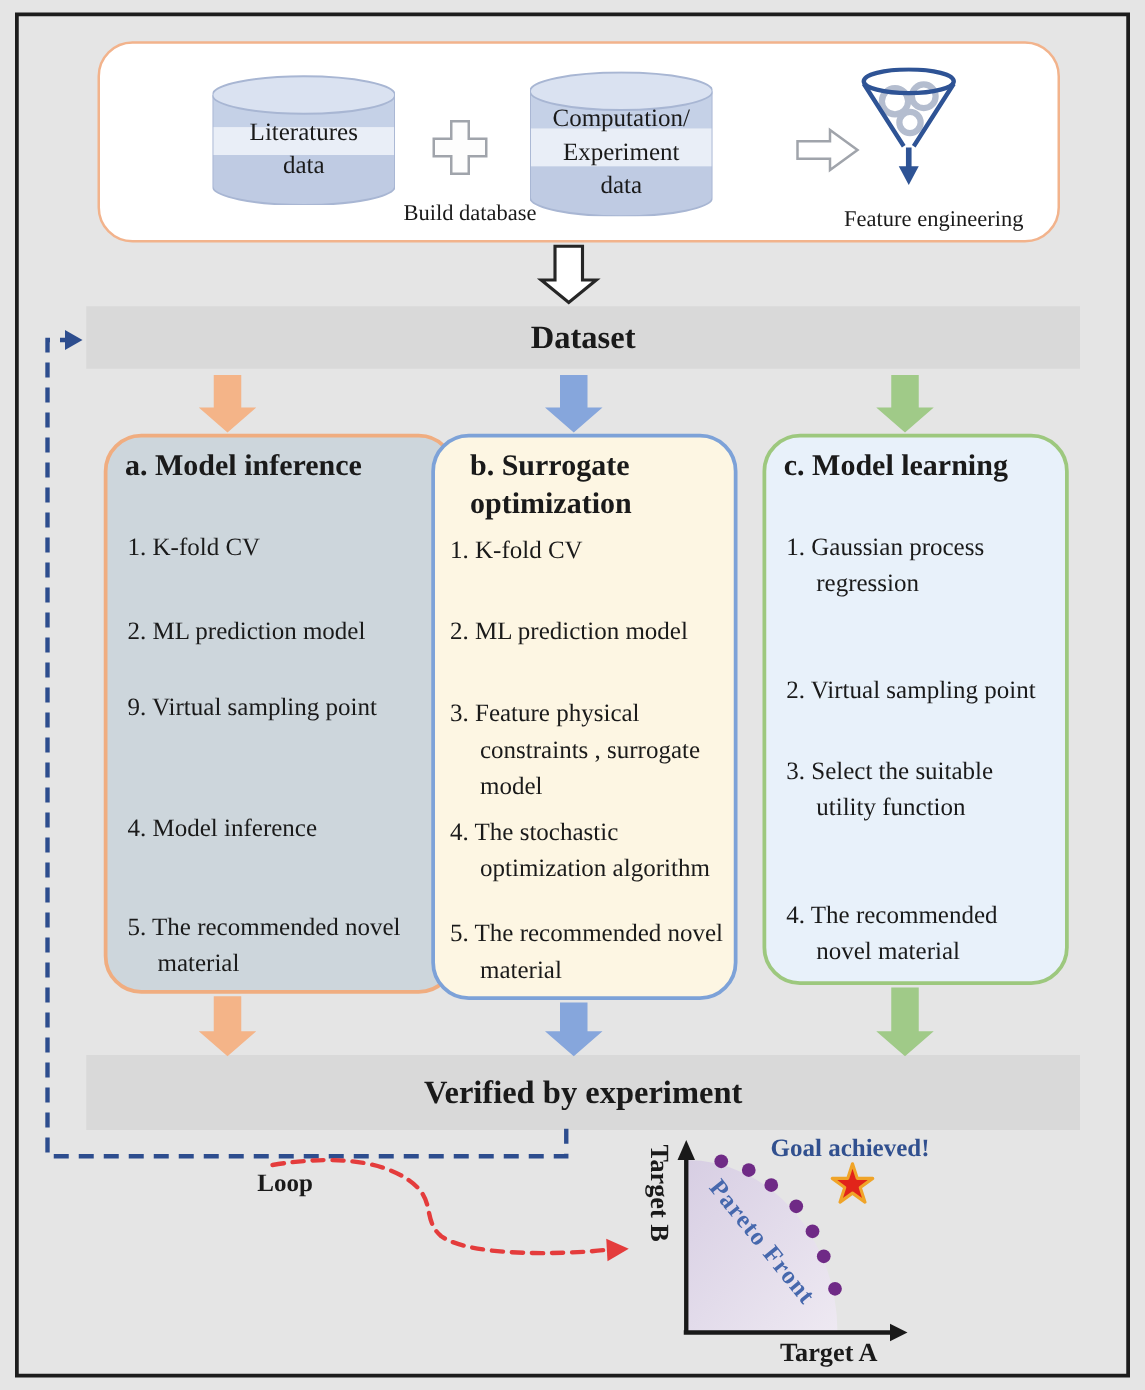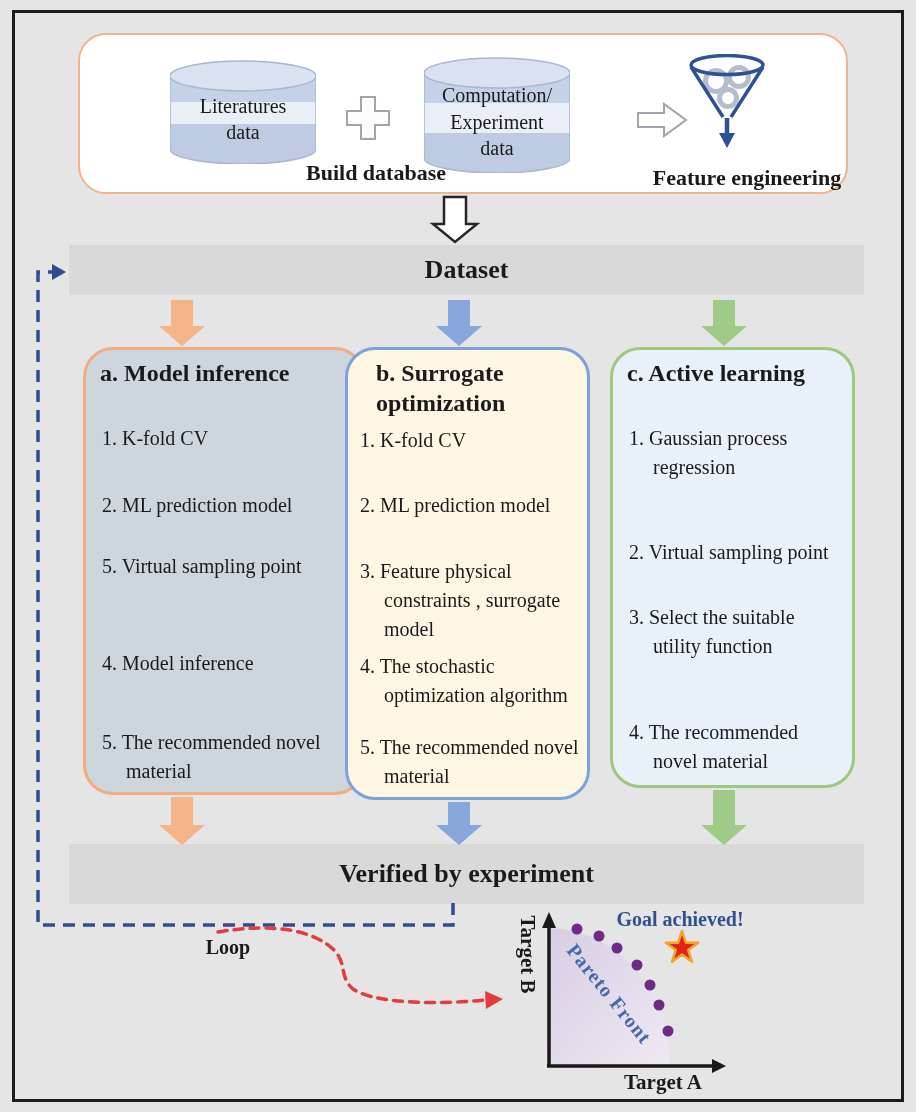--- a/index.html
+++ b/index.html
@@ -19,21 +19,21 @@
   }
   .cyl{position:absolute;}
   .cyl svg{display:block;}
   .cyl-text{
     position:absolute; left:0; top:14px; right:0; bottom:0;
     display:flex; flex-direction:column; align-items:center; justify-content:center;
     font-size:20px; line-height:1.32; text-align:center;
   }
   .icon-abs{position:absolute;}
   .caption{
-    position:absolute; font-weight:bold; font-size:22px; text-align:center;
+    position:absolute; font-weight:normal; font-size:18px; text-align:center;
   }
   
   .bar{
     position:absolute; left:69px; width:795px; background:var(--bar_bg,#d9d9d9);
     display:flex; align-items:center; justify-content:center;
     font-weight:bold; font-size:26px;
   }
   .bar.dataset{top:245px; height:50px;}
   .bar.verified{top:844px; height:60px;}
   
@@ -165,39 +165,39 @@
   </div>
   <div class="bar verified">
     <span>Verified by experiment</span>
   </div>
 
   <div class="col-box box-a">
     <div class="box-title">a. Model inference</div>
     <div class="items">
       <div class="item i1">1. K-fold CV</div>
       <div class="item i2">2. ML prediction model</div>
-      <div class="item i3">5. Virtual sampling point</div>
+      <div class="item i3">9. Virtual sampling point</div>
       <div class="item i4">4. Model inference</div>
       <div class="item i5">5. The recommended novel material</div>
     </div>
   </div>
 
   <div class="col-box box-b">
     <div class="box-title">b. Surrogate optimization</div>
     <div class="items">
       <div class="item i1">1. K-fold CV</div>
       <div class="item i2">2. ML prediction model</div>
       <div class="item i3">3. Feature physical constraints , surrogate model</div>
       <div class="item i4">4. The stochastic optimization algorithm</div>
       <div class="item i5">5. The recommended novel material</div>
     </div>
   </div>
 
   <div class="col-box box-c">
-    <div class="box-title">c. Active learning</div>
+    <div class="box-title">c. Model learning</div>
     <div class="items">
       <div class="item i1">1. Gaussian process regression</div>
       <div class="item i2">2. Virtual sampling point</div>
       <div class="item i3">3. Select the suitable utility function</div>
       <div class="item i4">4. The recommended novel material</div>
     </div>
   </div>
 
   <svg class="overlay" width="916" height="1112" viewBox="0 0 916 1112">
     <defs>

